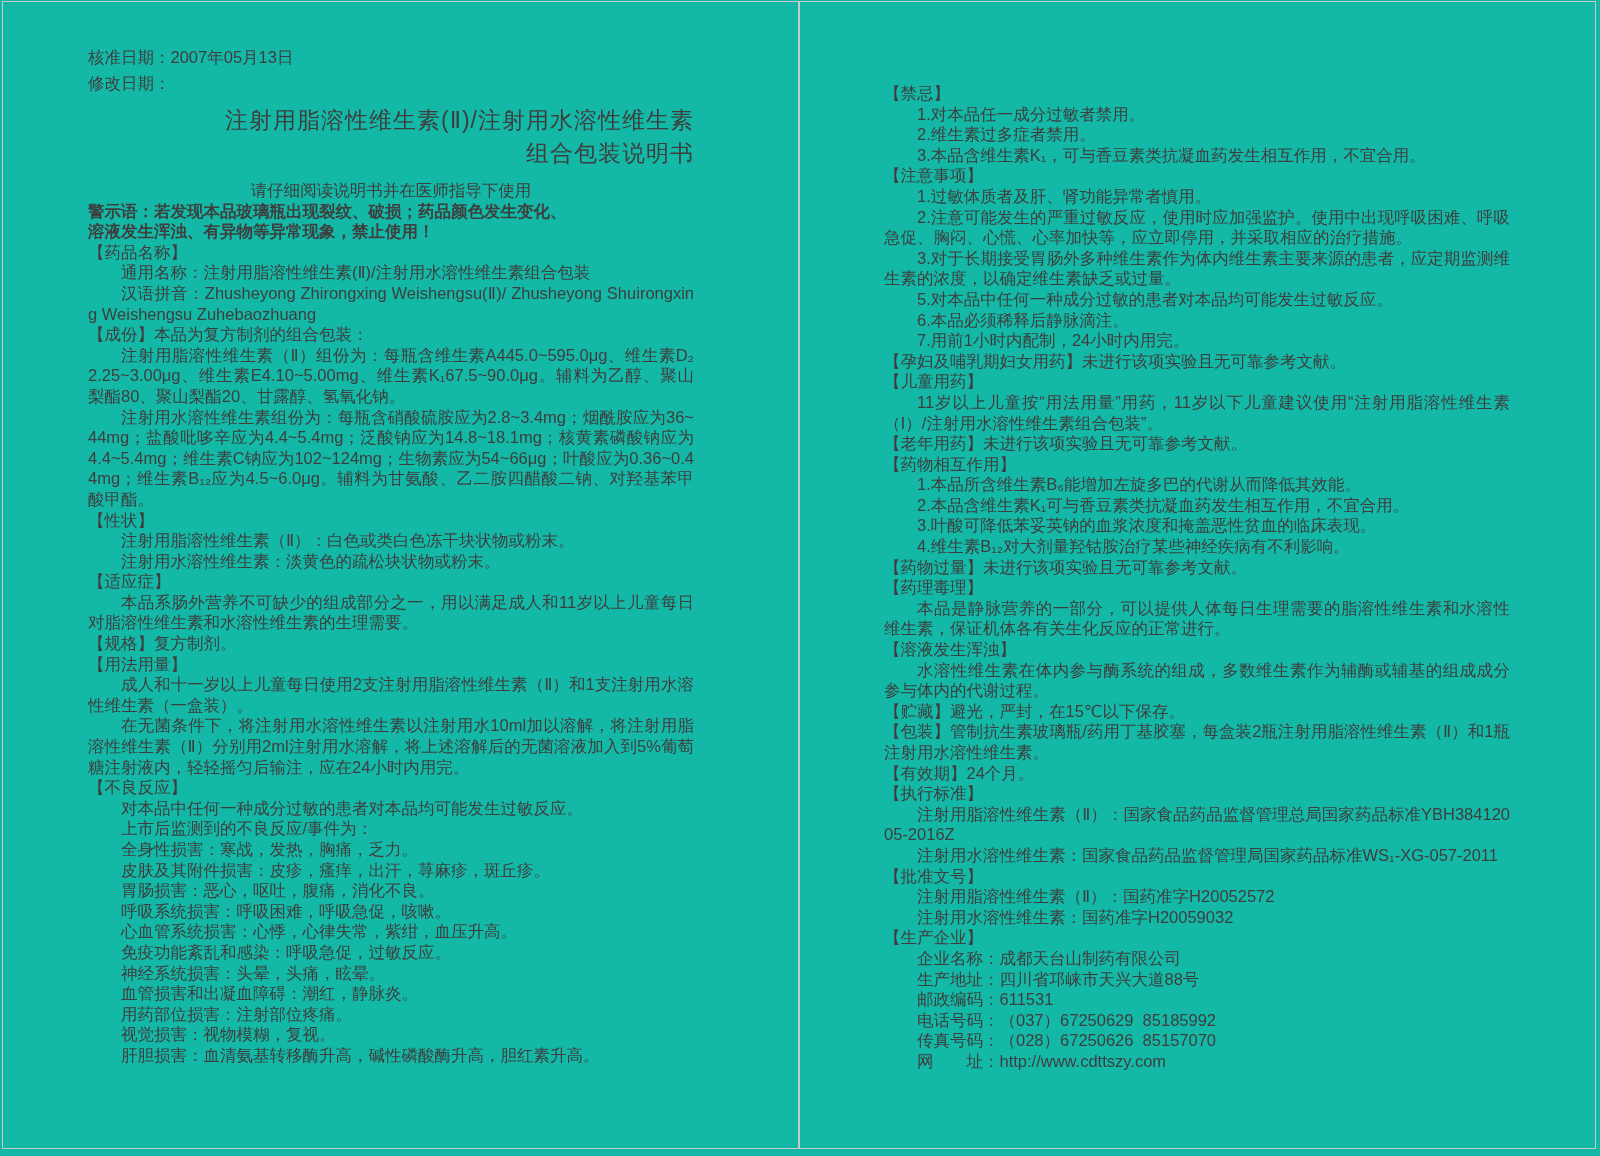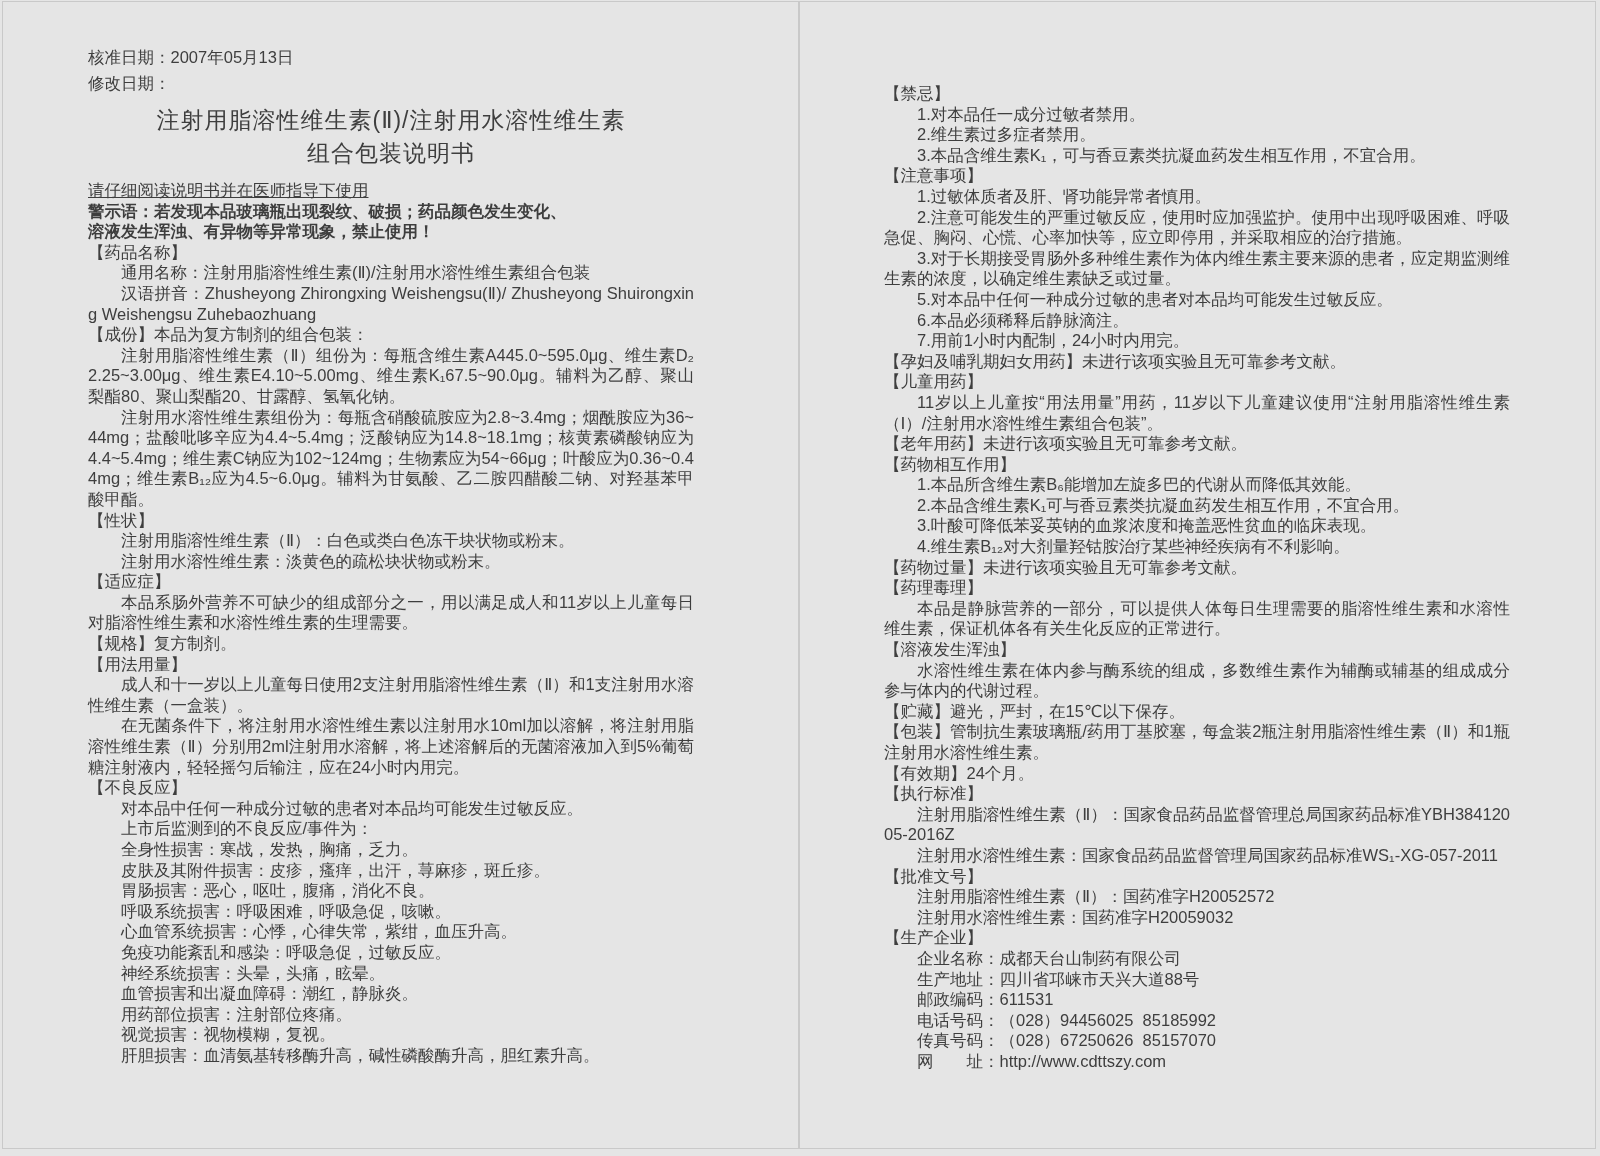--- a/index.html
+++ b/index.html
@@ -4,43 +4,43 @@
 <style>
   html, body { margin: 0; padding: 0; }
   body {
     width: 1600px; height: 1156px;
     background: #ffffff;
     position: relative;
     overflow: hidden;
     font-family: "Liberation Sans", "DejaVu Sans", sans-serif;
     color: #3e3e3e;
   }
-  .sheet { position: absolute; inset: 0; background: #e5e5e5; }
+  .sheet { position: absolute; inset: 0; background: #14b8a6; }
   .frame {
     position: absolute; left: 2px; top: 1px; right: 4px; bottom: 7px;
     border: 1px solid #c9c9c9;
   }
   .fold-divider {
     position: absolute; left: 798px; top: 1px; bottom: 7px; width: 2px;
     background: #c9c9c9;
   }
   .col {
     position: absolute; top: 0;
     font-size: 16.5px; line-height: 20.6px;
   }
   .col-left  { left: 88px;  width: 606px; padding-top: 44px; }
   .col-right { left: 884px; width: 626px; padding-top: 52px; margin-top: 31px; }
 
   .meta-line { line-height: 26px; }
   .title-line {
-    font-size: 23px; line-height: 33px; text-align: center;
+    font-size: 23px; line-height: 33px; text-align: right;
     letter-spacing: 1px;
   }
   .title-line.first { margin-top: 8px; }
-  .advice-line { margin-top: 10px; text-decoration: underline; }
+  .advice-line { text-align: center; margin-top: 10px; }
   .warn-line { text-align: left; font-weight: bold; }
 
   .para {
     margin: 0;
     text-align: justify;
     word-break: break-all;
     white-space: pre-wrap;
   }
   .para.indent { text-indent: 2em; }
   .para.plain { text-indent: 0; }
@@ -127,18 +127,18 @@
         <p class="para plain">【执行标准】</p>
         <p class="para indent">注射用脂溶性维生素（Ⅱ）：国家食品药品监督管理总局国家药品标准YBH38412005-2016Z</p>
         <p class="para indent">注射用水溶性维生素：国家食品药品监督管理局国家药品标准WS₁-XG-057-2011</p>
         <p class="para plain">【批准文号】</p>
         <p class="para indent">注射用脂溶性维生素（Ⅱ）：国药准字H20052572</p>
         <p class="para indent">注射用水溶性维生素：国药准字H20059032</p>
         <p class="para plain">【生产企业】</p>
         <p class="para indent">企业名称：成都天台山制药有限公司</p>
         <p class="para indent">生产地址：四川省邛崃市天兴大道88号</p>
         <p class="para indent">邮政编码：611531</p>
-        <p class="para indent">电话号码：（028）94456025  85185992</p>
+        <p class="para indent">电话号码：（037）67250629  85185992</p>
         <p class="para indent">传真号码：（028）67250626  85157070</p>
         <p class="para indent">网　　址：http://www.cdttszy.com</p>
       </div>
   </div>
 </div>
 
 </body></html>

